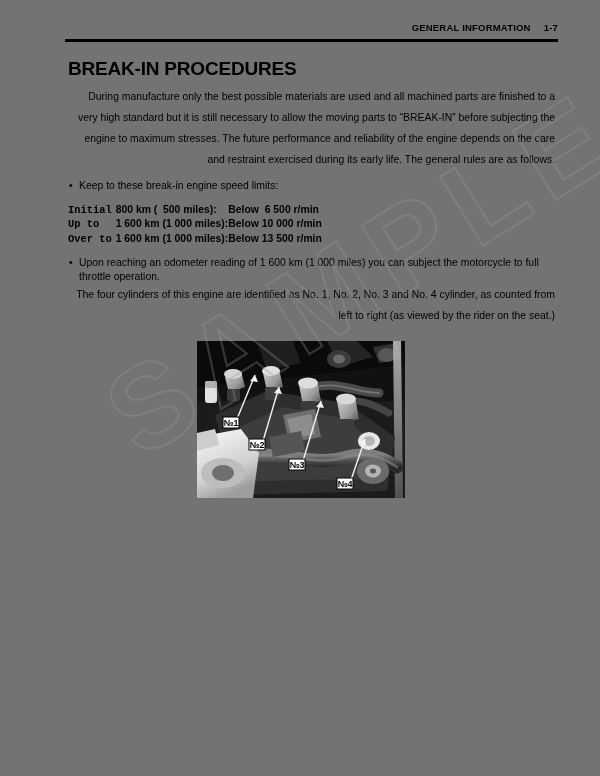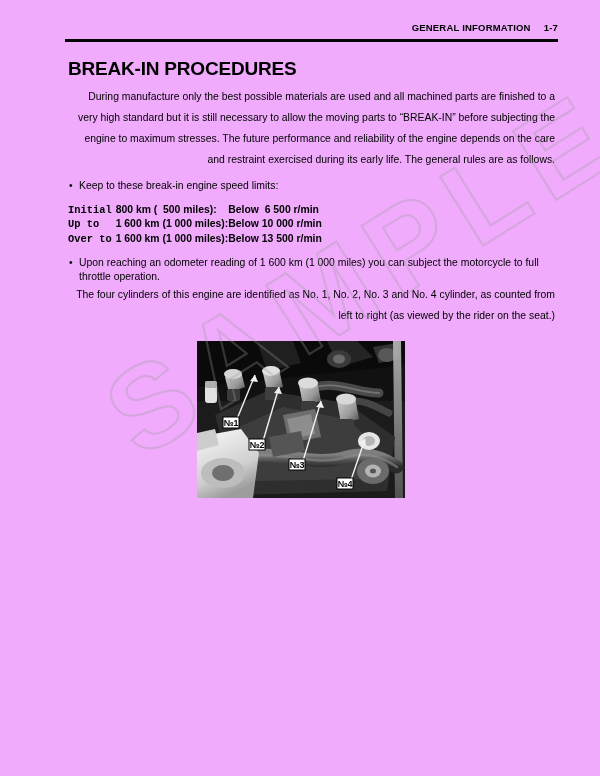--- a/index.html
+++ b/index.html
@@ -9,21 +9,21 @@
     background: #ffffff;
   }
   body {
     font-family: "Liberation Sans", sans-serif;
     color: #000000;
   }
   #page {
     position: relative;
     width: 600px;
     height: 776px;
-    background: #f0abfc;
+    background: #737373;
     overflow: hidden;
   }
 
   
   #page-header {
     position: absolute;
     left: 65px;
     top: 22px;
     width: 493px;
     height: 22px;

